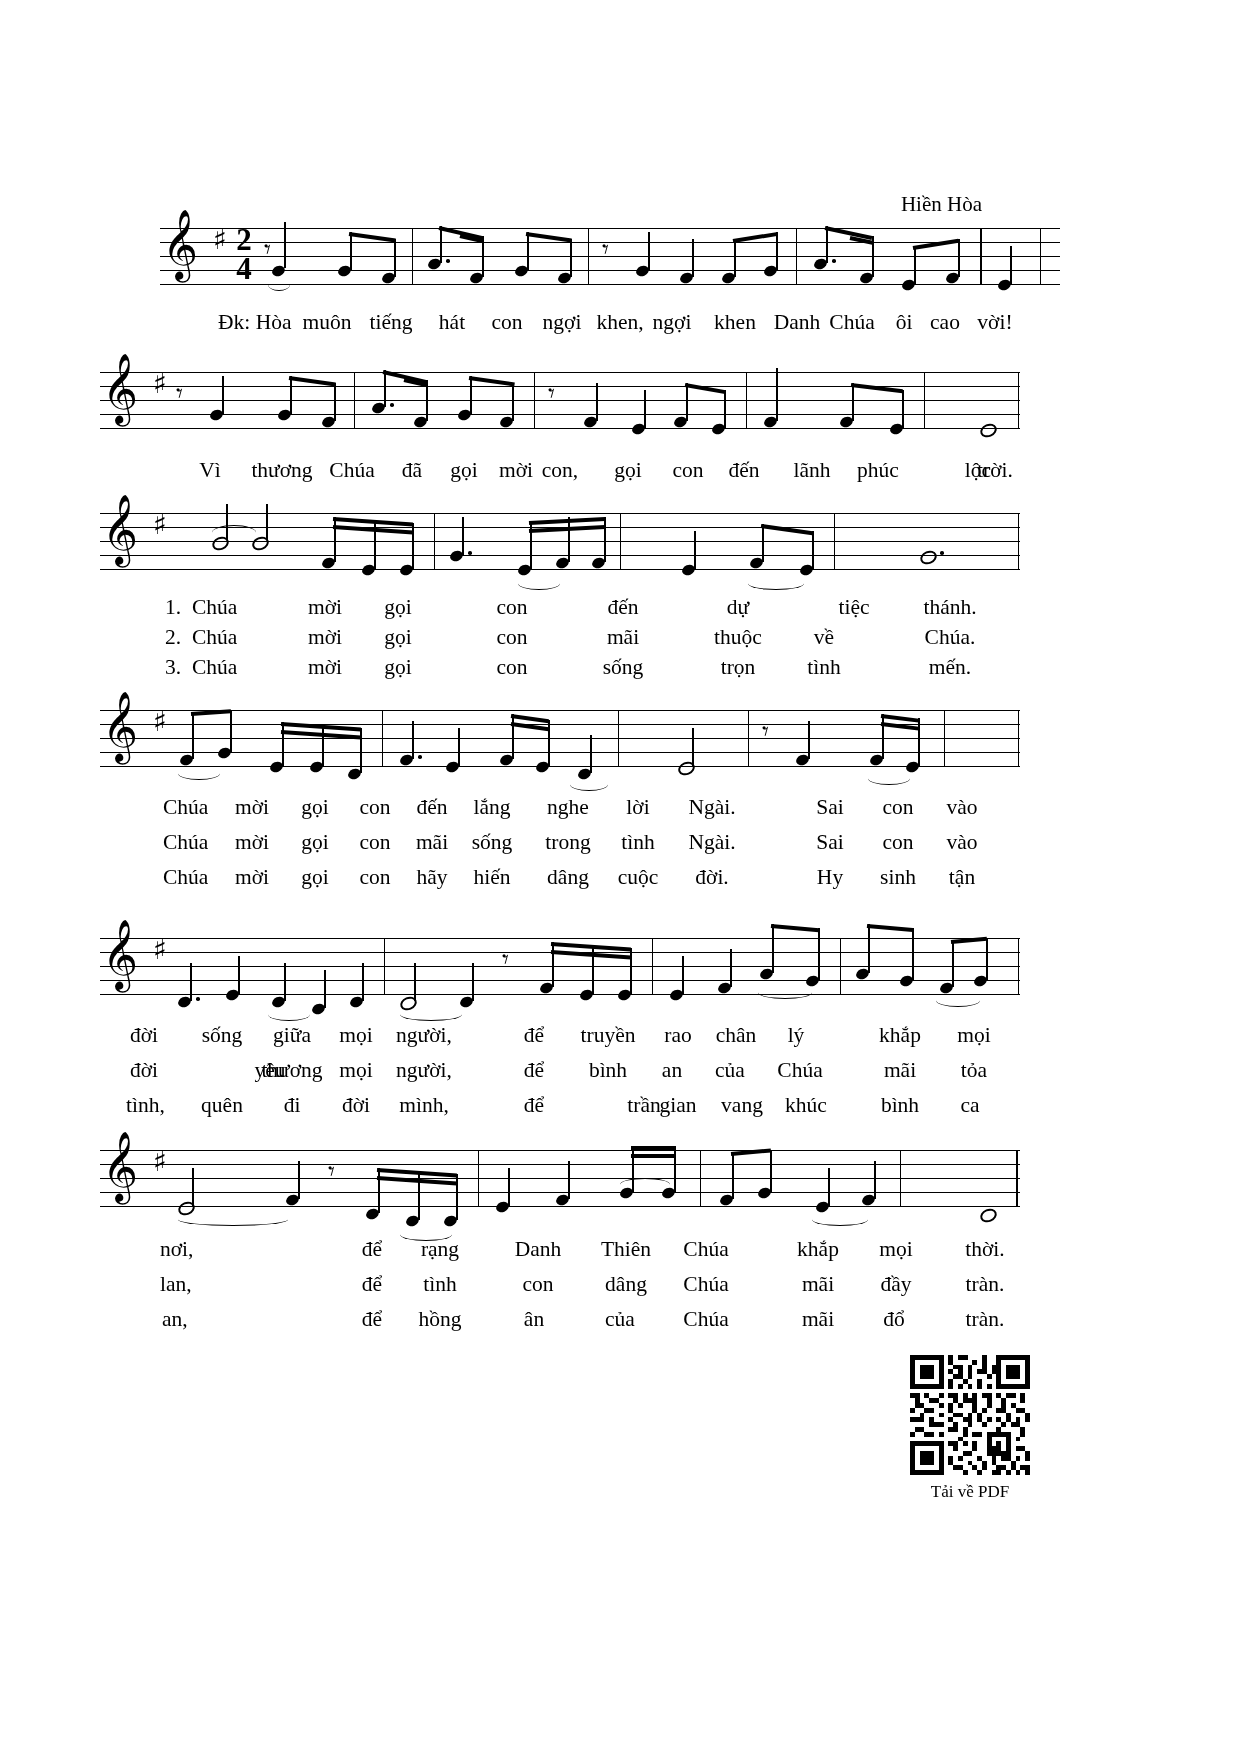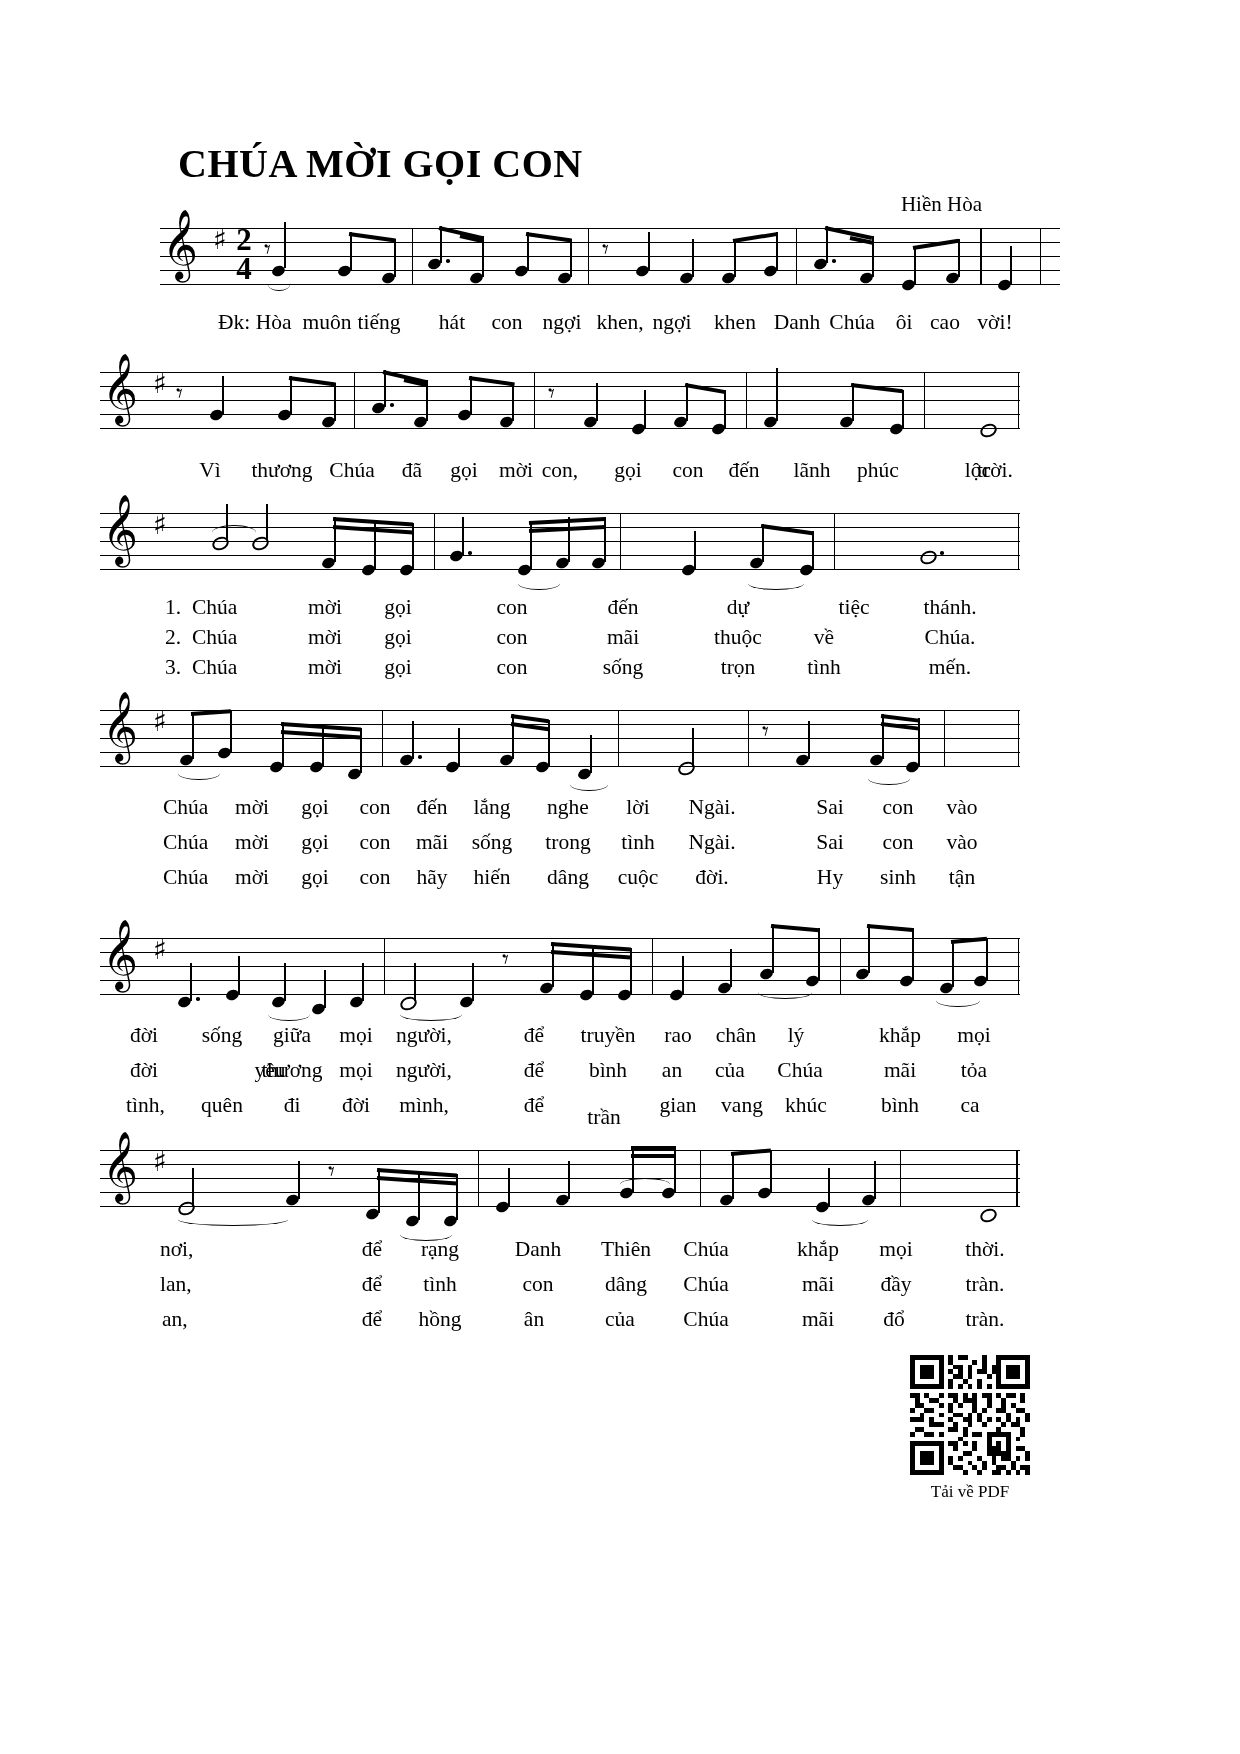--- a/index.html
+++ b/index.html
@@ -140,21 +140,20 @@
     text-align:center;
     font-size:17px;
     font-family:"Liberation Serif", serif;
   }
 </style>
 </head>
 <body>
 
 <div class="page">
 
-  <div class="title">CHÚA MỜI GỌI CON</div>
   <div class="composer">Hiền Hòa</div>
 
   <div class="system">
     <div class="staff-wrap" style="left:160px; top:228px; width:900px; height:56px;">
       <div class="staff" style="width:900px; height:56px;">
         <div class="ln" style="top:0px;"></div>
         <div class="ln" style="top:14px;"></div>
         <div class="ln" style="top:28px;"></div>
         <div class="ln" style="top:42px;"></div>
         <div class="ln" style="top:56px;"></div>
@@ -219,21 +218,21 @@
       <div class="beam" style="left:753px; top:18px; width:46px; transform:rotate(-9deg);"></div>
       <div class="barline thick" style="left:820px; top:0; height:57px;"></div>
       <div class="note" style="left:838px; top:52px;"></div>
       <div class="stem" style="left:850px; top:18px; height:38px;"></div>
       <div class="barline" style="left:880px; top:0; height:57px;"></div>
     </div>
 
     <div class="lyric-row" style="top:310px;">
       <div class="lyr left" style="left:218px;">Đk: Hòa</div>
       <div class="lyr" style="left:327px;">muôn</div>
-      <div class="lyr" style="left:379px;">tiếng</div>
+      <div class="lyr" style="left:391px;">tiếng</div>
       <div class="lyr" style="left:452px;">hát</div>
       <div class="lyr" style="left:507px;">con</div>
       <div class="lyr" style="left:562px;">ngợi</div>
       <div class="lyr" style="left:620px;">khen,</div>
       <div class="lyr" style="left:672px;">ngợi</div>
       <div class="lyr" style="left:735px;">khen</div>
       <div class="lyr" style="left:797px;">Danh</div>
       <div class="lyr" style="left:852px;">Chúa</div>
       <div class="lyr" style="left:904px;">ôi</div>
       <div class="lyr" style="left:945px;">cao</div>
@@ -627,21 +626,21 @@
       <div class="lyr" style="left:900px;">mãi</div>
       <div class="lyr" style="left:974px;">tỏa</div>
     </div>
     <div class="lyric-row" style="top:1093px;">
       <div class="lyr left" style="left:126px;">tình,</div>
       <div class="lyr" style="left:222px;">quên</div>
       <div class="lyr" style="left:292px;">đi</div>
       <div class="lyr" style="left:356px;">đời</div>
       <div class="lyr" style="left:424px;">mình,</div>
       <div class="lyr" style="left:534px;">để</div>
-      <div class="lyr" style="left:604px;margin-top:12px;">trần</div>
+      <div class="lyr" style="left:644px;">trần</div>
       <div class="lyr" style="left:678px;">gian</div>
       <div class="lyr" style="left:742px;">vang</div>
       <div class="lyr" style="left:806px;">khúc</div>
       <div class="lyr" style="left:900px;">bình</div>
       <div class="lyr" style="left:970px;">ca</div>
     </div>
   </div>
 
   <div class="system">
     <div class="staff-wrap" style="left:100px; top:1150px; width:920px; height:56px;">

